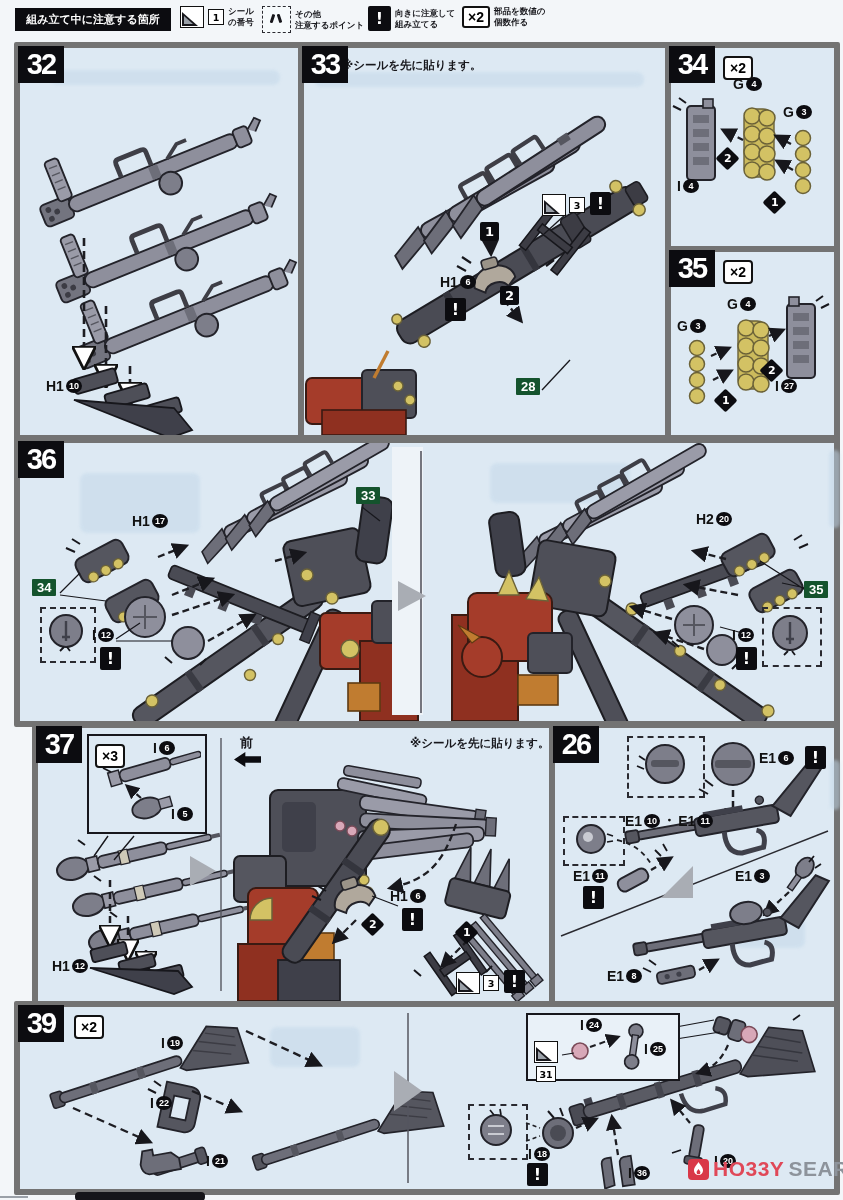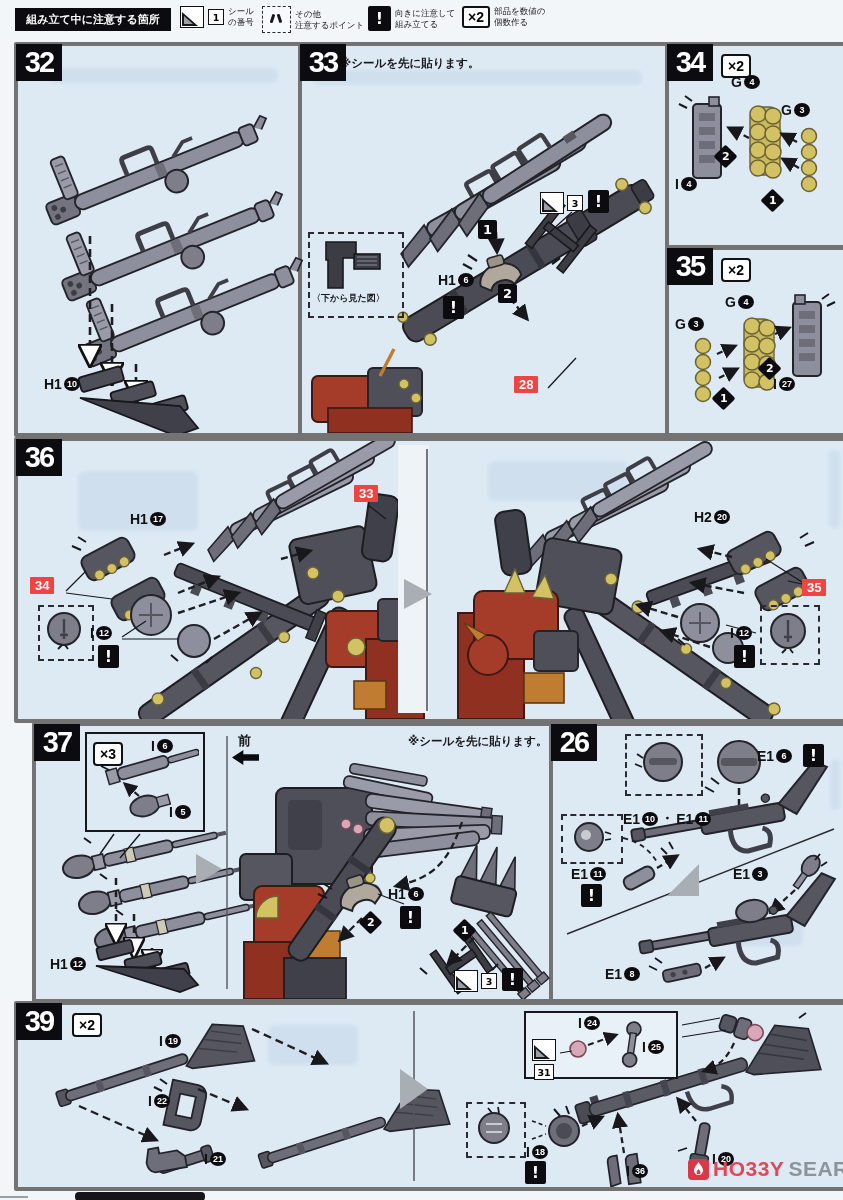--- a/index.html
+++ b/index.html
@@ -1,54 +1,54 @@
 <!DOCTYPE html>
 <html><head>
 <meta charset="utf-8">
 <style>
   html,body{margin:0;padding:0;background:#e9ecef;font-family:"DejaVu Sans","Liberation Sans",sans-serif;}
   #page{position:relative;width:843px;height:1200px;background:#f3f6f9;overflow:hidden;}
-  .panel{position:absolute;background:#dde9f3;border:4px solid #737373;border-radius:2px;padding-left:16px;}
+  .panel{position:absolute;background:#dde9f3;border:6px solid #737373;border-radius:2px;}
   .stepnum{position:absolute;left:-2px;top:-2px;width:46px;height:37px;background:#0c0c10;color:#fff;
     font-weight:800;font-size:29px;font-family:"Liberation Sans",sans-serif;display:flex;align-items:center;
     justify-content:center;letter-spacing:-2px;z-index:6;}
   .badge{position:absolute;background:#fff;border:2px solid #111;border-radius:4px;font-weight:bold;
     font-size:14px;height:20px;line-height:20px;padding:0 5px;z-index:6;font-family:"Liberation Sans",sans-serif;}
   .plab{position:absolute;font-weight:bold;font-size:14px;color:#111;display:flex;align-items:center;gap:2px;z-index:5;
     font-family:"Liberation Sans",sans-serif;white-space:nowrap;}
   .cn{display:inline-flex;min-width:14px;height:14px;border-radius:50%;background:#0c0c10;color:#fff;font-size:9px;
     font-weight:bold;align-items:center;justify-content:center;font-style:normal;padding:0 1px;}
   .sqn{position:absolute;width:19px;height:19px;background:#0c0c10;color:#fff;font-size:13px;font-weight:bold;
     display:flex;align-items:center;justify-content:center;border-radius:2px;z-index:5;}
   .dian{position:absolute;width:17px;height:17px;background:#0c0c10;transform:rotate(45deg);display:flex;
     align-items:center;justify-content:center;z-index:5;border-radius:2px;}
   .dian>span{transform:rotate(-45deg);color:#fff;font-size:11px;font-weight:bold;}
   .excl{position:absolute;width:21px;height:23px;background:#0c0c10;color:#fff;font-weight:bold;font-size:16px;
     display:flex;align-items:center;justify-content:center;border-radius:2px;z-index:5;}
-  .refbox{position:absolute;background:#ef4444;color:#fff;font-weight:bold;font-size:13px;padding:1px 5px;
+  .refbox{position:absolute;background:#14532d;color:#fff;font-weight:bold;font-size:13px;padding:1px 5px;
     border-radius:1px;z-index:5;font-family:"Liberation Sans",sans-serif;}
   .sticker{position:absolute;display:flex;align-items:center;gap:3px;z-index:5;}
   .stk-flag{width:22px;height:20px;background:#fff;border:1.6px solid #111;position:relative;flex:none;}
   .stk-flag::before{content:"";position:absolute;left:1px;bottom:1px;border-style:solid;border-width:14px 0 0 16px;
     border-color:transparent transparent transparent #17171c;}
   .stk-flag::after{content:"";position:absolute;left:3px;bottom:3px;border-style:solid;border-width:8px 0 0 9px;
     border-color:transparent transparent transparent #9aa0a8;}
   .stk-num{width:14px;height:14px;border:1.3px solid #111;background:#fff;font-size:9.5px;font-weight:bold;
     display:flex;align-items:center;justify-content:center;flex:none;}
   .inset{position:absolute;border:2px dashed #2a2a30;z-index:4;}
   .inset-solid{position:absolute;border:2px solid #17171c;z-index:4;}
   .note{position:absolute;font-size:11.5px;font-weight:bold;color:#17171c;z-index:5;white-space:nowrap;}
   .ghost{position:absolute;background:#c2d7e9;opacity:.5;border-radius:7px;filter:blur(1.6px);z-index:1;}
   svg.art{position:absolute;left:0;top:0;width:100%;height:100%;z-index:2;}
   
   #hdr{position:absolute;left:0;top:6px;width:843px;height:30px;z-index:7;}
   .hdr-title{position:absolute;left:15px;top:2px;width:156px;height:23px;background:#0c0c10;color:#fff;
     font-size:11px;font-weight:bold;display:flex;align-items:center;justify-content:center;}
   .leg{position:absolute;top:0;display:flex;align-items:center;gap:4px;}
-  .leg-txt{font-size:8.5px;font-weight:normal;color:#17171c;line-height:1.25;}
+  .leg-txt{font-size:8.5px;font-weight:bold;color:#17171c;line-height:1.25;}
   .vbox{width:27px;height:25px;border:1.8px dashed #2a2a30;background:#f6fafc;position:relative;flex:none;}
   .vbox i{position:absolute;width:2.6px;height:9px;background:#17171c;border-radius:1px;}
   .exbox{width:23px;height:25px;background:#0c0c10;color:#fff;font-weight:bold;font-size:16px;display:flex;
     align-items:center;justify-content:center;border-radius:2px;flex:none;}
   .x2box{background:#fff;border:2px solid #111;border-radius:3px;font-weight:bold;font-size:14px;
     padding:1px 4px;flex:none;font-family:"Liberation Sans",sans-serif;}
   .frontarrow{position:absolute;width:27px;height:15px;background:#0c0c10;z-index:5;
     clip-path:polygon(0 50%,42% 0,42% 28%,100% 28%,100% 72%,42% 72%,42% 100%);}
   #wm{position:absolute;left:688px;top:1157px;display:flex;align-items:center;gap:4px;z-index:8;}
   #wm .wm-ico{width:21px;height:21px;background:#d93848;border-radius:4px;display:flex;align-items:center;justify-content:center;}
@@ -186,28 +186,20 @@
       <g transform="translate(188,224) rotate(-16)">
         <path d="M-21,11 a21,17 0 0 1 42,0 l-9,7 a13,11 0 0 0 -24,0 z" fill="#b0a89c" stroke="#23232a" stroke-width="2"></path>
         <rect x="-8" y="-14" width="16" height="10" rx="3" fill="#9a9388" stroke="#23232a" stroke-width="1.6"></rect>
       </g>
       <path d="M158,209 l9,6 M153,218 l9,5 M250,212 l-8,6" stroke="#17171c" stroke-width="2.2"></path>
       <path d="M186,186 L187,206" stroke="#1d1d22" stroke-width="2.4" stroke-dasharray="7 4" fill="none" marker-end="url(#a33)"></path>
       <path d="M200,252 L217,273" stroke="#1d1d22" stroke-width="2.4" stroke-dasharray="7 4" fill="none" marker-end="url(#a33)"></path>
       <path d="M262,166 L240,186" stroke="#17171c" stroke-width="1.3"></path>
       <path d="M238,342 L266,312" stroke="#17171c" stroke-width="1.3"></path>
     </svg>
-    <div class="inset" style="left:6px;top:186px;width:92px;height:82px;">
-      <svg width="88" height="58" style="display:block">
-        <path d="M16,8 h30 v16 h-13 v30 h-15 v-28 h-2 z" fill="#3c3c44" stroke="#17171c" stroke-width="1.6"></path>
-        <rect x="44" y="20" width="26" height="15" fill="#3c3c44" stroke="#17171c" stroke-width="1.6"></rect>
-        <path d="M47,23 h20 M47,27 h20 M47,31 h20" stroke="#8d8e99" stroke-width="1.2"></path>
-      </svg>
-      <div class="note" style="left:2px;top:58px;font-size:9px;">〈下から見た図〉</div>
-    </div>
     <span class="sqn" style="left:176px;top:174px;">1</span>
     <span class="sqn" style="left:196px;top:238px;">2</span>
     <div class="sticker" style="left:238px;top:146px;">
       <span class="stk-flag"></span>
       <span class="stk-num">3</span>
     </div>
     <span class="excl" style="left:286px;top:144px;">!</span>
     <span class="plab" style="left:136px;top:226px;">
       <b>H1</b>
         <i class="cn">6</i>

